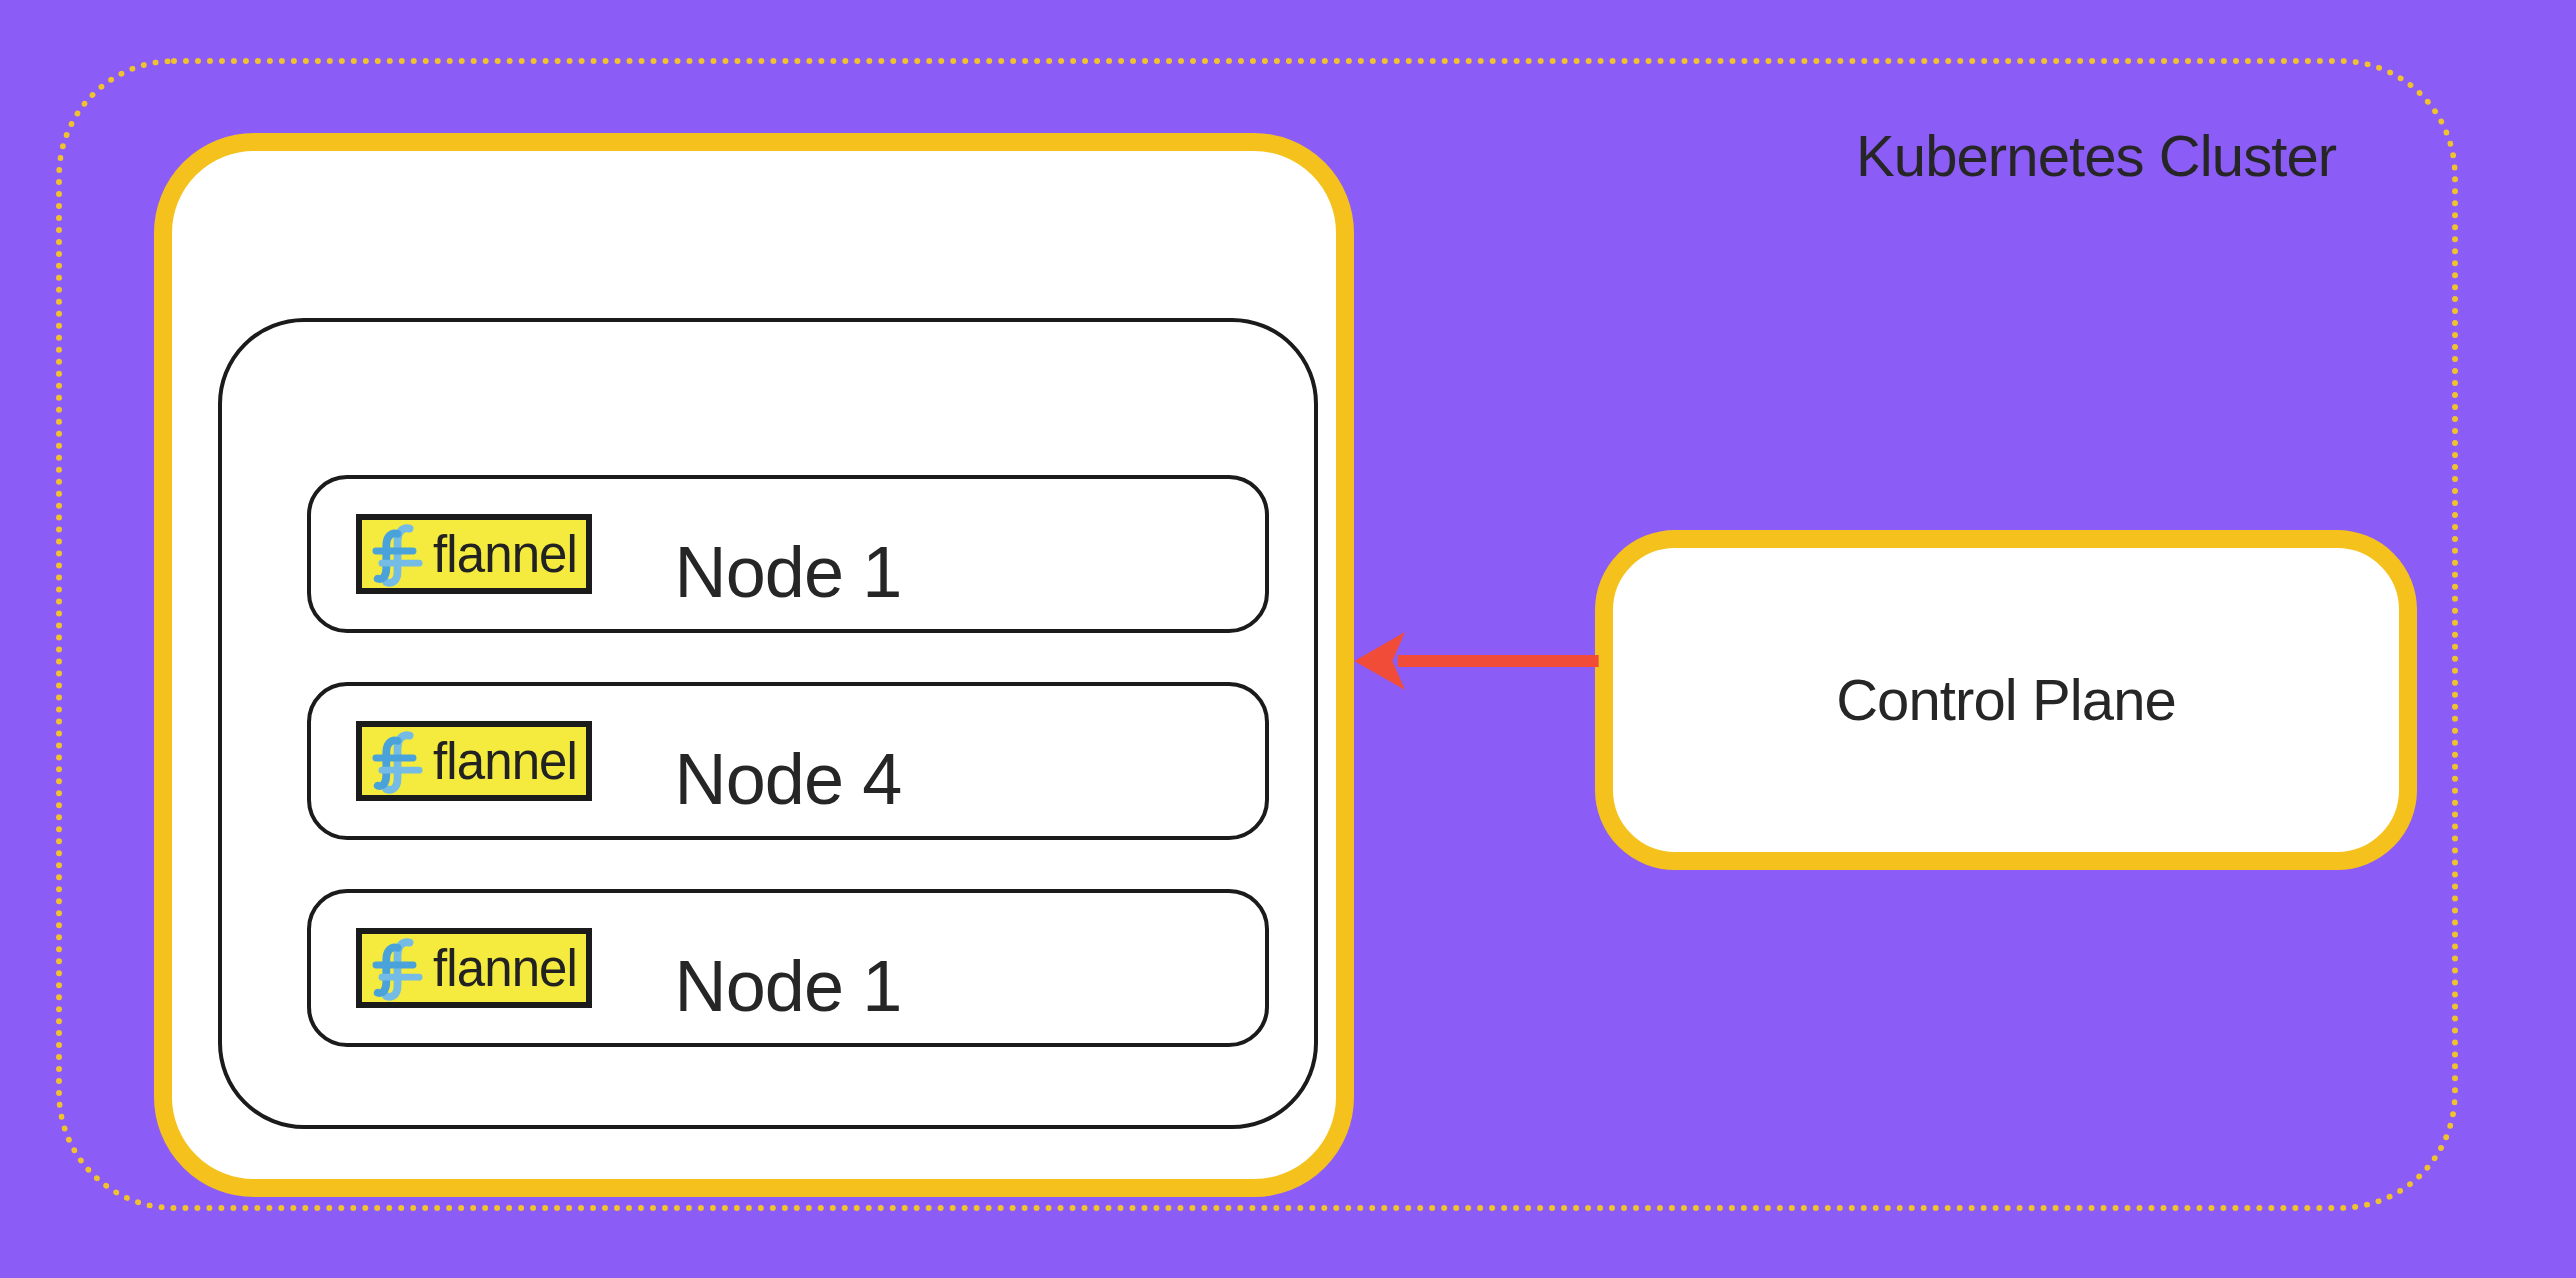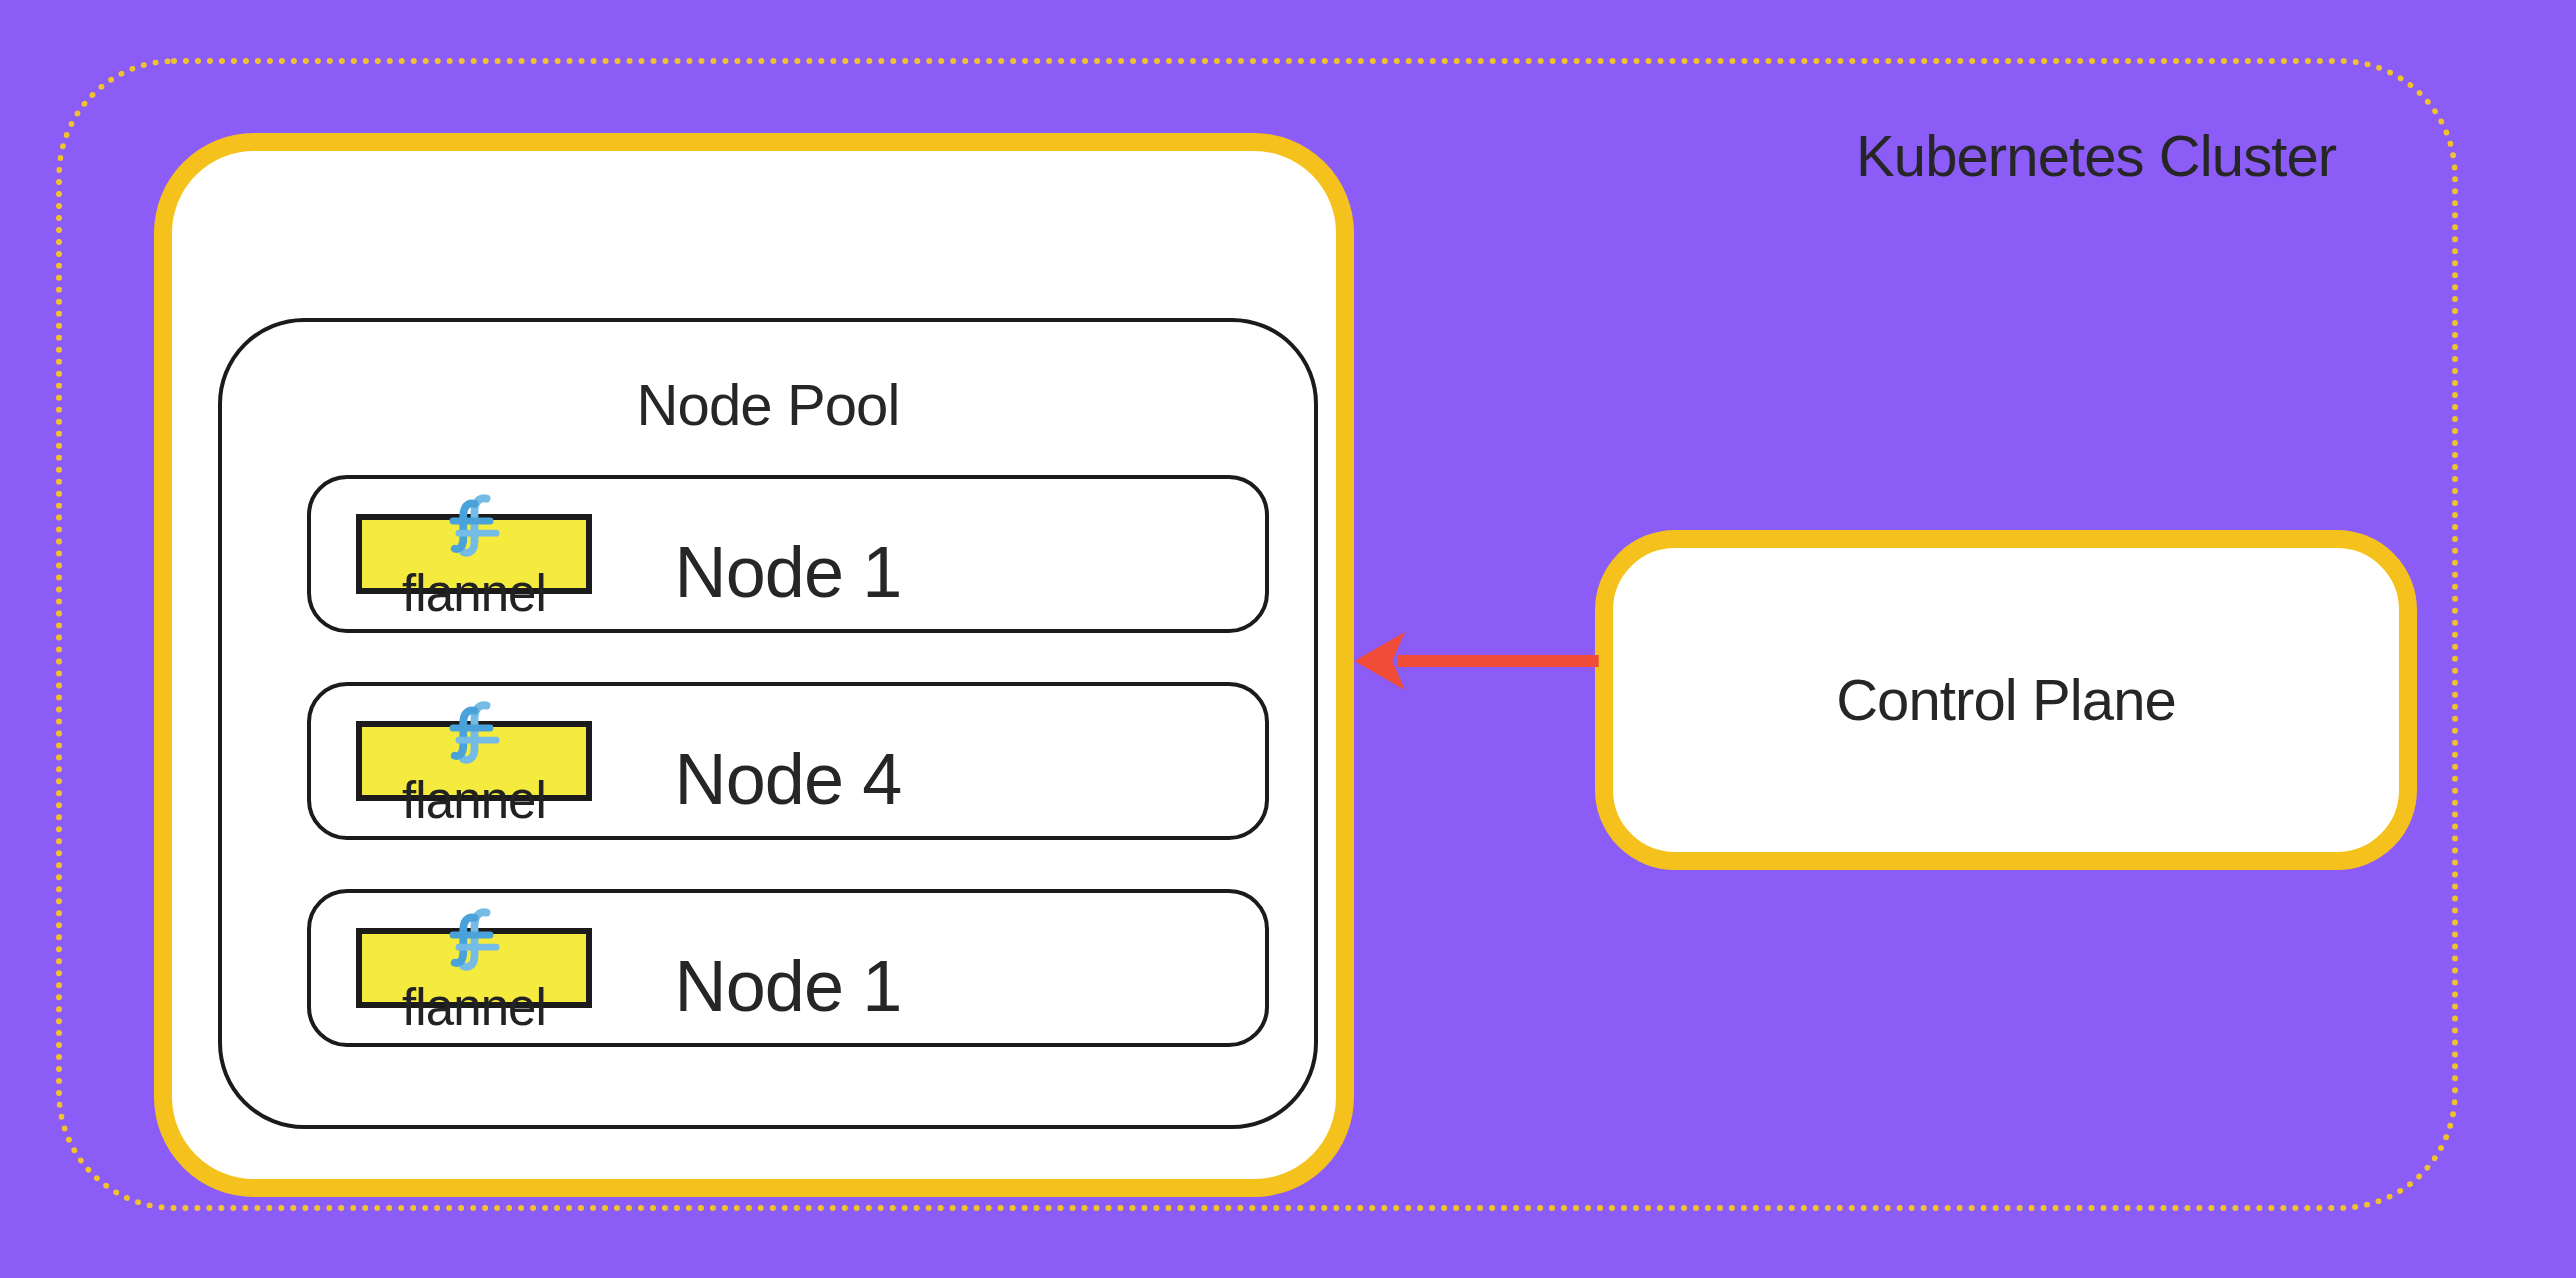--- a/index.html
+++ b/index.html
@@ -90,21 +90,20 @@
     left: 45px; top: 50%;
     transform: translateY(-50%);
     width: 236px; height: 80px;
     box-sizing: border-box;
     background: #f4eb3e;
     border: 6.4px solid #1b1b1b;
     display: flex;
     align-items: center;
     justify-content: center;
     gap: 9px;
-    flex-direction: column;
   }
   .badge-logo { width: 53px; height: 69px; flex: 0 0 auto; }
   .badge-text {
     font-size: 51px;
     color: #222222;
     letter-spacing: -0.9px;
     line-height: 1;
   }
   
   .control-plane {
@@ -138,21 +137,20 @@
 <body>
 
 <div id="canvas">
 
   <div class="cluster"></div>
   <div class="label cluster-label">Kubernetes Cluster</div>
 
   <div class="data-plane"></div>
 
   <div class="node-pool"></div>
-  <div class="label node-pool-label">Node Pool</div>
 
   <div class="node node-1">
     <div class="badge">
       <svg class="badge-logo" viewBox="0 0 60 80" aria-hidden="true">
         <g fill="none" stroke-linecap="round" stroke-linejoin="round">
           <path d="M44,10 C36,8 30,14 30,24 L30,60 C30,70 24,75 17,72" stroke="#74bce6" stroke-width="9"></path>
           <path d="M30,16 C22,14 17,20 17,30 L17,56 C17,66 12,70 7,68" stroke="#4aa2da" stroke-width="9"></path>
           <line x1="5" y1="36" x2="48" y2="36" stroke="#4aa2da" stroke-width="8"></line>
           <line x1="12" y1="50" x2="55" y2="50" stroke="#74bce6" stroke-width="8"></line>
         </g>

